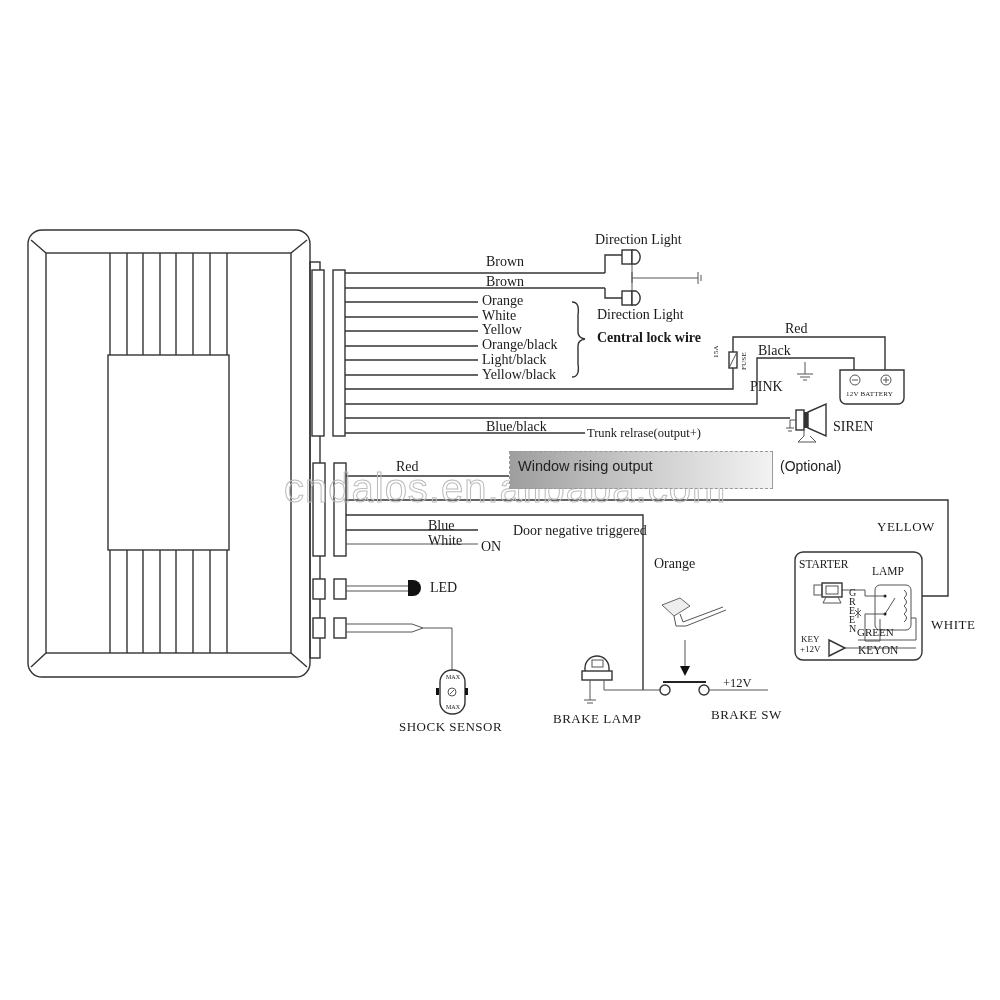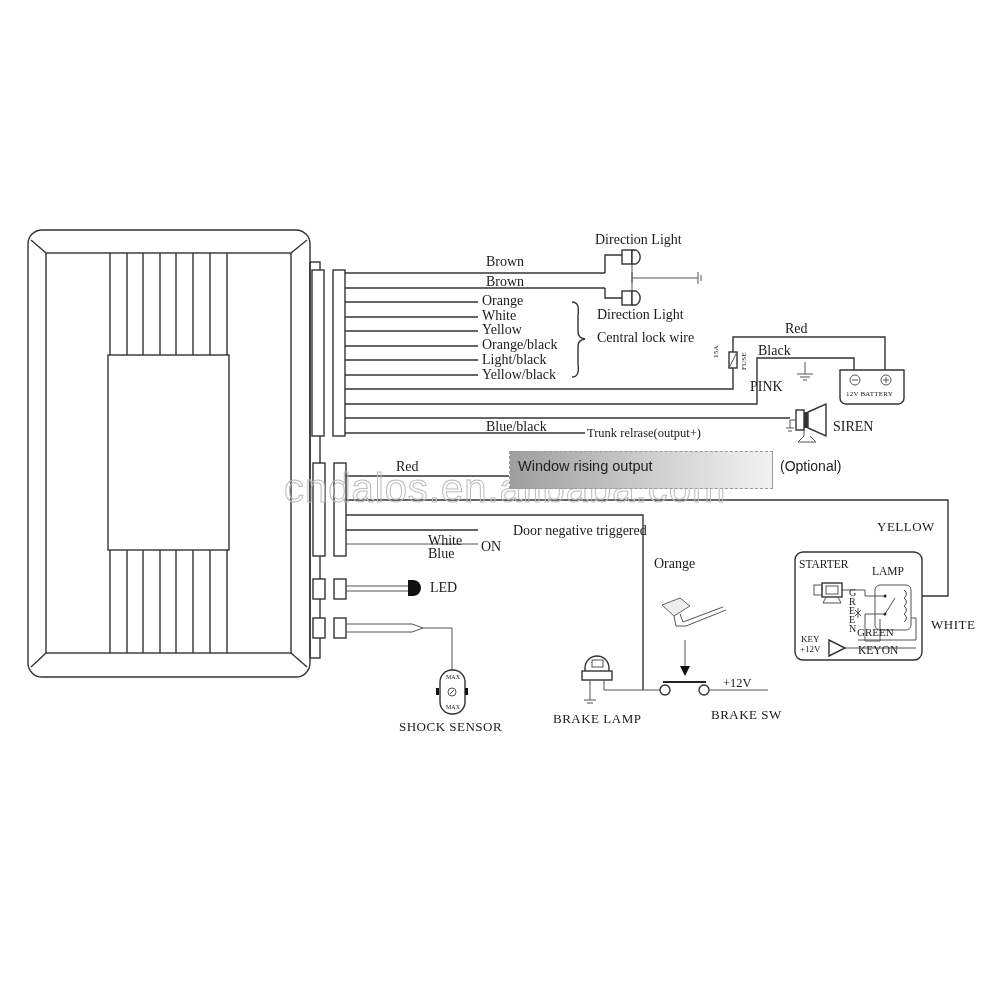--- a/index.html
+++ b/index.html
@@ -215,37 +215,37 @@
 <div class="lbl" style="left:482px;top:309px;">White</div>
 <div class="lbl" style="left:482px;top:323px;">Yellow</div>
 <div class="lbl" style="left:482px;top:338px;">Orange/black</div>
 <div class="lbl" style="left:482px;top:353px;">Light/black</div>
 <div class="lbl" style="left:482px;top:368px;">Yellow/black</div>
 <div class="lbl" style="left:486px;top:420px;">Blue/black</div>
 <div class="lbl" style="left:587px;top:427px;font-size:12.5px;">Trunk relrase(output+)</div>
 
 <div class="lbl" style="left:595px;top:233px;">Direction Light</div>
 <div class="lbl" style="left:597px;top:308px;">Direction Light</div>
-<div class="lbl" style="left:597px;top:331px;">Central lock wire</div>
+<div class="lbl" style="left:597px;top:331px;font-weight:bold;">Central lock wire</div>
 
 <div class="lbl small" style="left:713px;top:358px;transform:rotate(-90deg);transform-origin:left top;">15A</div>
 <div class="lbl small" style="left:741px;top:370px;transform:rotate(-90deg);transform-origin:left top;">FUSE</div>
 <div class="lbl" style="left:785px;top:322px;">Red</div>
 <div class="lbl" style="left:758px;top:344px;">Black</div>
 <div class="lbl small" style="left:846px;top:391px;">12V BATTERY</div>
 
 <div class="lbl" style="left:750px;top:380px;text-align:right;">PINK</div>
 <div class="lbl" style="left:833px;top:420px;">SIREN</div>
 
 <div class="lbl" style="left:396px;top:460px;">Red</div>
 <div class="win-box"></div>
 <div class="win-label">Window rising output</div>
 <div class="optional">(Optional)</div>
 
-<div class="lbl" style="left:428px;top:519px;margin-top:28px;">Blue</div>
+<div class="lbl" style="left:428px;top:519px;">Blue</div>
 <div class="lbl" style="left:428px;top:534px;">White</div>
 <div class="lbl" style="left:481px;top:524px;margin-left:32px;">Door negative triggered</div>
 <div class="lbl" style="left:481px;top:540px;">ON</div>
 
 <div class="lbl" style="left:430px;top:581px;">LED</div>
 <div class="lbl tiny" style="left:446px;top:674px;">MAX</div>
 <div class="lbl tiny" style="left:446px;top:704px;">MAX</div>
 <div class="lbl caps" style="left:399px;top:720px;">SHOCK SENSOR</div>
 
 <div class="lbl" style="left:654px;top:557px;">Orange</div>

